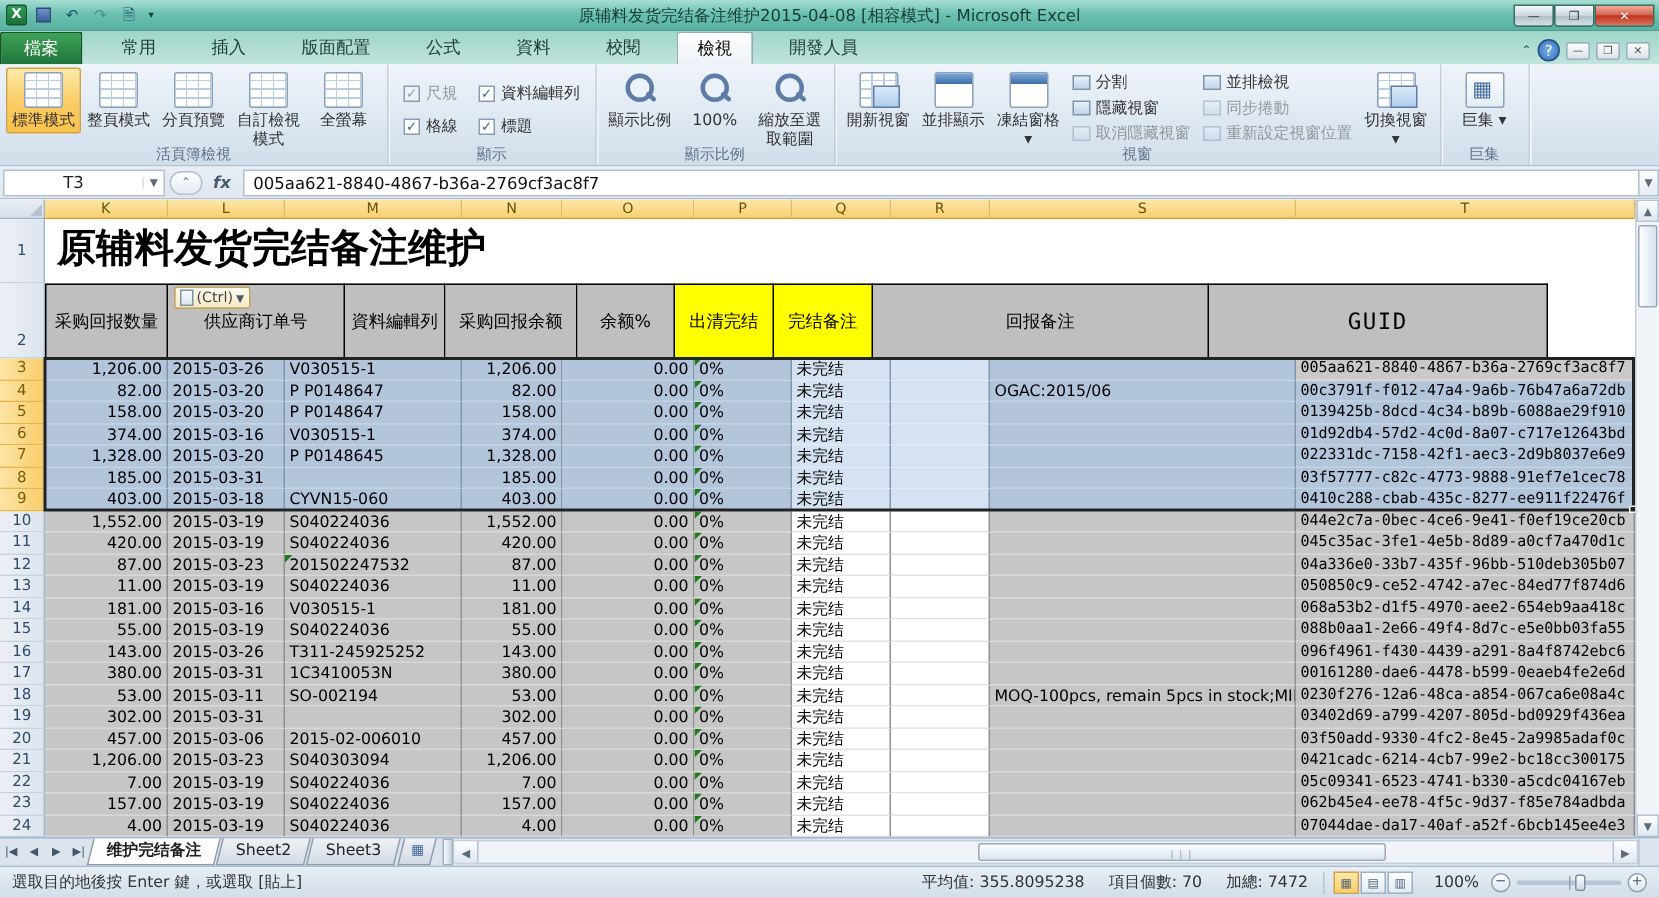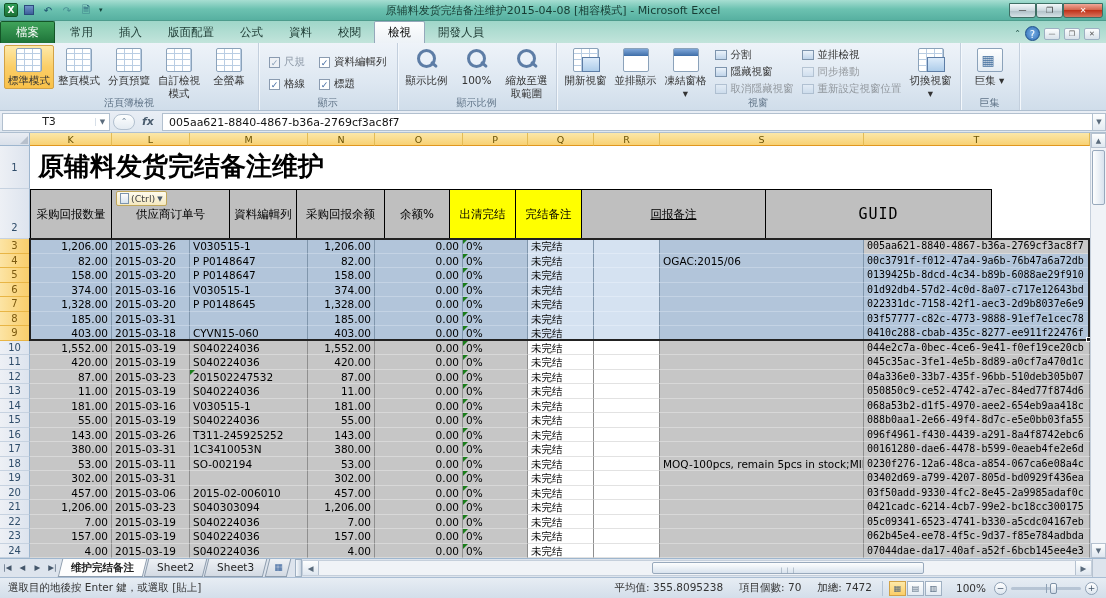--- a/index.html
+++ b/index.html
@@ -165,21 +165,21 @@
     </div>
     <div class="title-text">原辅料发货完结备注维护2015-04-08 [相容模式] - Microsoft Excel</div>
     <div class="winbtns">
       <div class="wb">—</div>
       <div class="wb">❐</div>
       <div class="wb close">✕</div>
     </div>
   </div>
 
   <div class="tabrow">
-    <div style="display:flex;align-items:center;">
+    <div style="display:flex;align-items:flex-start;gap:11px;">
         <div class="rtab file">檔案</div>
         <div class="rtab">常用</div>
         <div class="rtab">插入</div>
         <div class="rtab">版面配置</div>
         <div class="rtab">公式</div>
         <div class="rtab">資料</div>
         <div class="rtab">校閱</div>
         <div class="rtab active">檢視</div>
         <div class="rtab">開發人員</div>
       </div>
@@ -340,21 +340,21 @@
         </div>
         <div class="grow hdr-row">
           <div class="gutter">2</div>
           <div class="hc first" style="width: 82px;">采购回报数量</div>
           <div class="hc" style="width: 118px;">供应商订单号</div>
           <div class="hc" style="width: 67px;">資料編輯列</div>
           <div class="hc" style="width: 88px;">采购回报余额</div>
           <div class="hc" style="width: 65px;">余额%</div>
           <div class="hc yellow" style="width: 66px;">出清完结</div>
           <div class="hc yellow" style="width: 66px;">完结备注</div>
-          <div class="hc" style="width: 184px; text-decoration: underline;">回报备注</div>
+          <div class="hc" style="width: 224px;">回报备注</div>
           <div class="hc guid" style="width: 226px;">GUID</div>
         </div>
         <div class="drow sel">
           <div class="gutter sel">3</div>
           <div class="dc num" style="width: 82px;">1,206.00</div>
           <div class="dc" style="width: 78px;">2015-03-26</div>
           <div class="dc" style="width: 118px;">V030515-1</div>
           <div class="dc num" style="width: 67px;">1,206.00</div>
           <div class="dc num" style="width: 88px;">0.00</div>
           <div class="dc tri" style="width: 65px;">0%</div>

